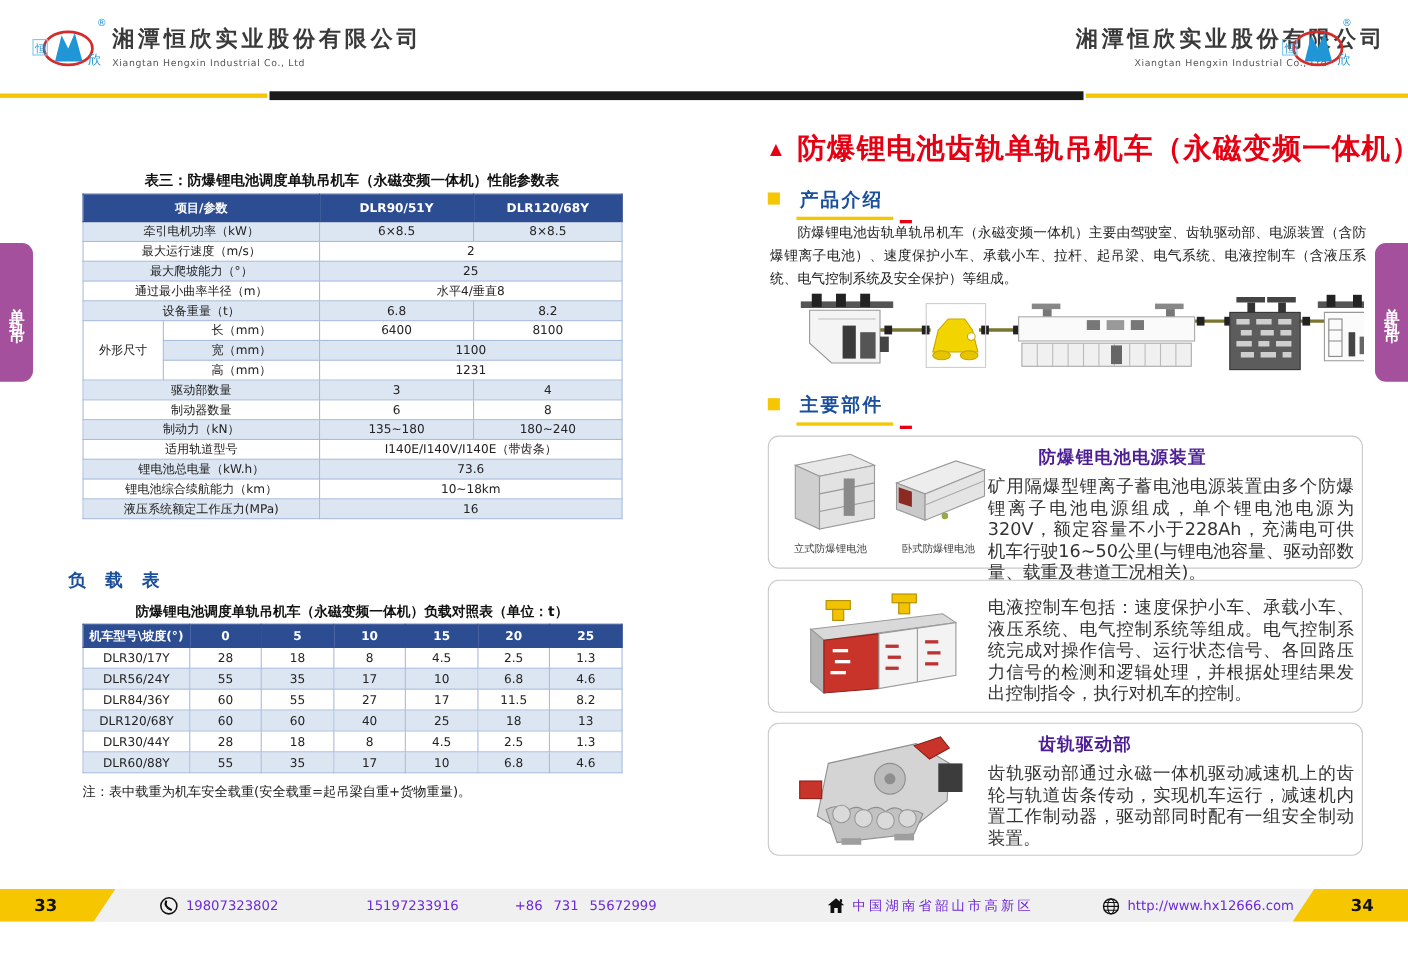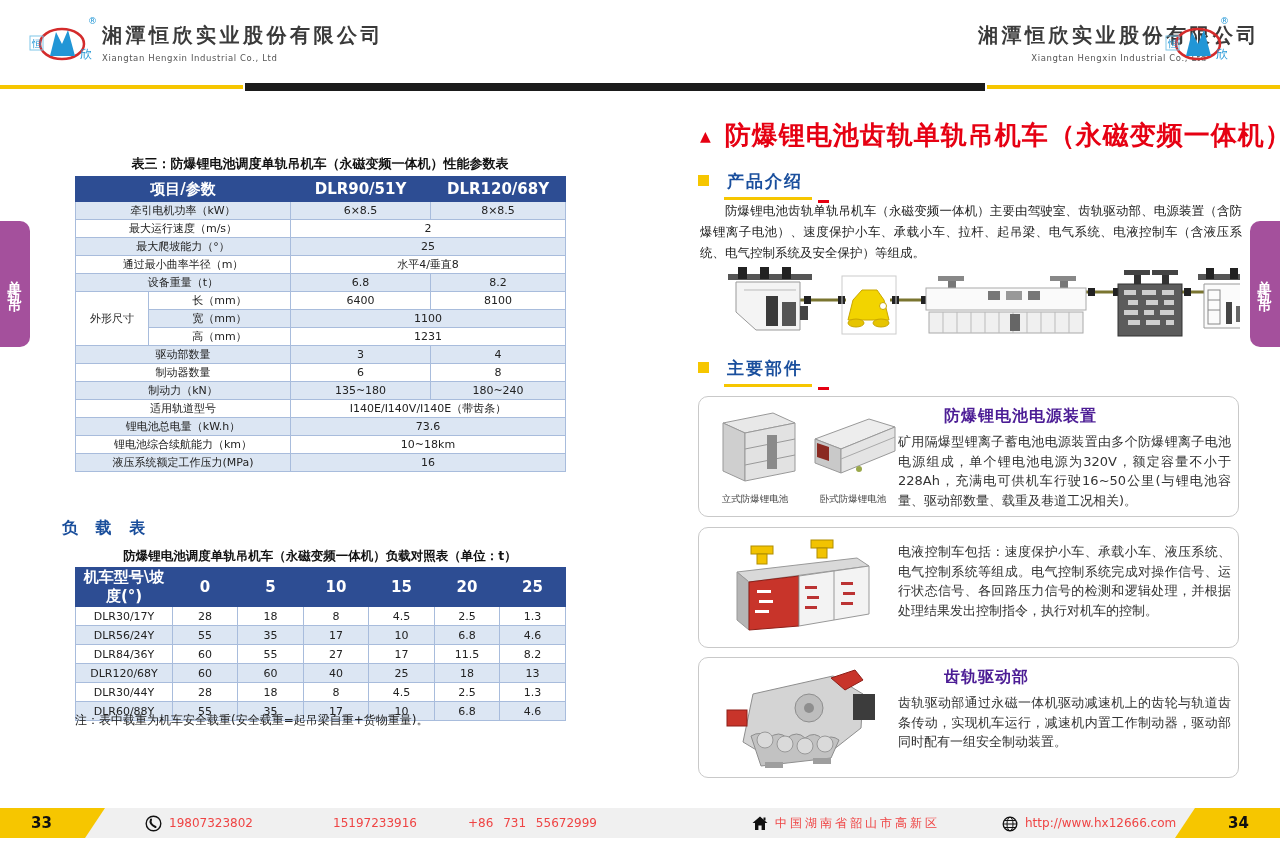--- a/index.html
+++ b/index.html
@@ -23,21 +23,21 @@
     writing-mode:vertical-lr; text-orientation:upright;
     font-size:14px; font-weight:bold; letter-spacing:10px;
   }
   .side-tab.left  { border-radius:0 10px 10px 0; }
   .side-tab.right { border-radius:10px 0 0 10px; }
 
   
   .tbl-title { width:490px; text-align:center; font-weight:bold; color:#111; white-space:nowrap; }
   table.datatbl { border-collapse:collapse; width:490px; font-size:11px; table-layout:fixed; }
   table.datatbl th {
-    background:#2d4d93; color:#fff; font-size:15px; font-weight:bold;
+    background:#2d4d93; color:#fff; font-size:11px; font-weight:bold;
     border:1px solid #2d4d93; height:25px; padding:0 2px;
   }
   table.datatbl td {
     border:1px solid #a8bcdc; height:18px; text-align:center;
     padding:0 3px; color:#222; background:#fff; overflow:hidden; white-space:nowrap;
   }
   table.datatbl tr.alt td { background:#dce6f3; }
   table.load td { height:19px; }
   table.load th { height:21px; }
   .load-heading { font-size:16px; font-weight:bold; color:#1b4f9c; letter-spacing:6px; white-space:nowrap; }
@@ -57,29 +57,29 @@
   .intro-text {
     width:542px; font-size:12.5px; line-height:21px; color:#222;
     text-indent:2em; text-align:justify;
   }
 
   .card {
     width:541px; height:121px; border:1px solid #c9c9c9; border-radius:10px; background:#fff;
   }
   .card .card-text { position:absolute; left:199px; top:9px; width:333px; }
   .card .card-title { font-size:16px; font-weight:bold; color:#4c1d95; padding-left:46px; letter-spacing:1px; }
-  .card .card-body { margin-top:5px; font-size:13px; line-height:19.5px; color:#333; text-align:justify; }
+  .card .card-body { margin-top:5px; font-size:16px; line-height:19.5px; color:#333; text-align:justify; }
   .fig-caption { font-size:9.5px; color:#444; text-align:center; margin-top:2px; white-space:nowrap; }
 
   
   .footer-band { width:1280px; height:30px; background:#f0f0f0; }
   .badge { width:105px; height:30px; background:#f6c600; font-size:15px; font-weight:bold; color:#111; line-height:30px; }
   .badge.left  { clip-path:polygon(0 0, 100% 0, 81% 100%, 0 100%); text-align:center; padding-right:22px; }
   .badge.right { clip-path:polygon(19% 0, 100% 0, 100% 100%, 0 100%); text-align:center; padding-left:22px; }
-  .ftr-item { font-size:12px; color:#ef4444; line-height:30px; white-space:nowrap; }
+  .ftr-item { font-size:12px; color:#6d28d9; line-height:30px; white-space:nowrap; }
   .ftr-item svg { vertical-align:middle; margin-right:7px; }
 </style>
 </head>
 <body>
 
 <div class="page-wrap">
 
   <div class="abs" style="left:28px; top:12px;">
     <svg width="72" height="56" viewBox="0 0 72 56">
       <text x="60" y="12" font-size="9" fill="#2196d6">®</text>

